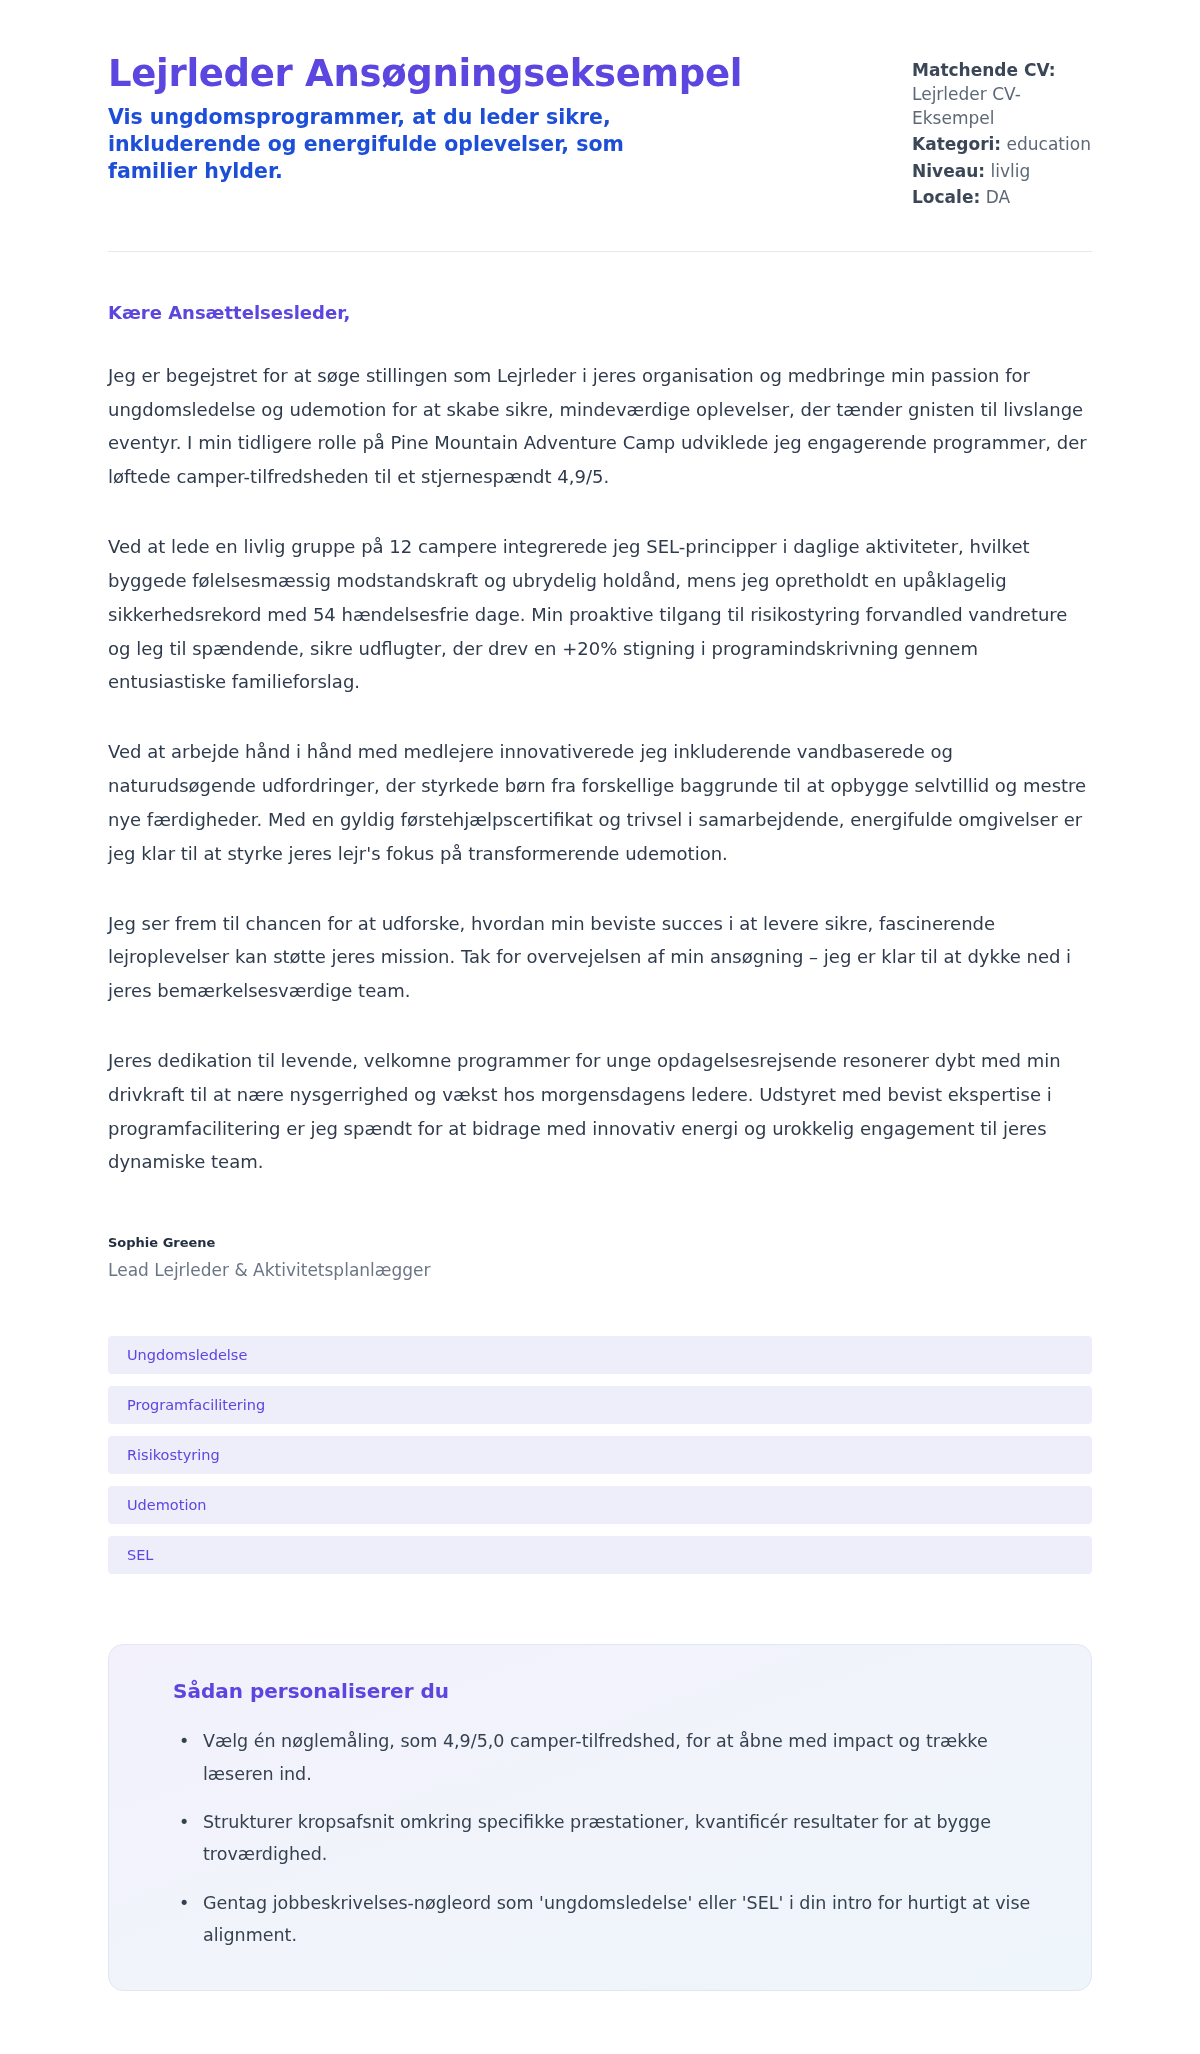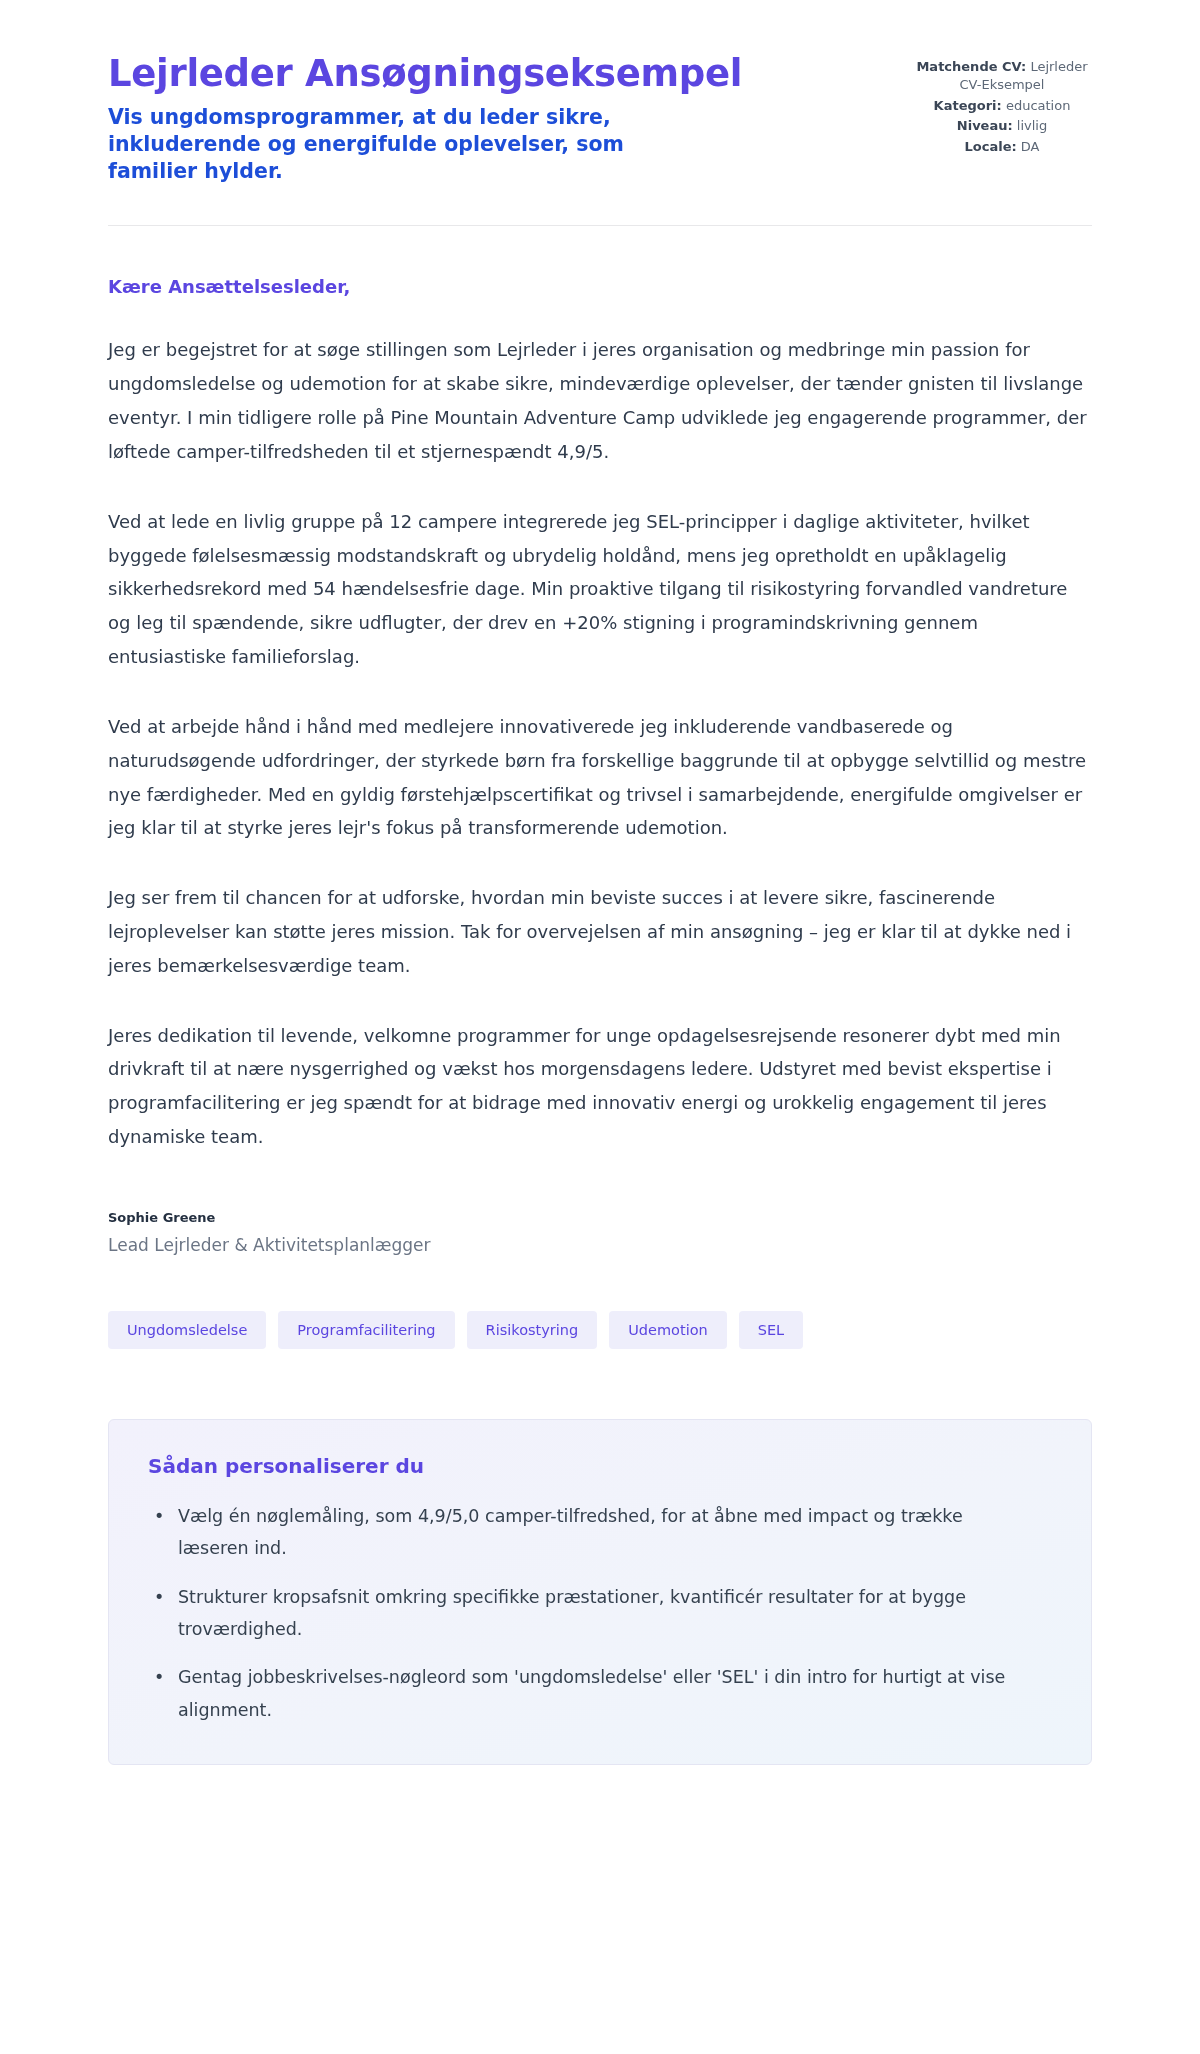--- a/index.html
+++ b/index.html
@@ -45,22 +45,22 @@
     font-size: 20.5px;
     font-weight: 700;
     line-height: 1.33;
     color: #1d4ed8;
     max-width: 600px;
   }
 
   .meta {
     flex: 0 0 auto;
     width: 180px;
-    text-align: center;
-    font-size: 13px;
+    text-align: left;
+    font-size: 17px;
     line-height: 1.42;
     color: #55616f;
     padding-top: 6px;
   }
   .meta-row { margin-bottom: 2px; }
   .meta-label { font-weight: 700; color: #3b4656; }
   .meta-value { color: #5d6877; font-weight: 400; }
 
   .divider {
     height: 1px;
@@ -99,37 +99,38 @@
     color: #6b7585;
     font-weight: 400;
   }
 
   
   .tags {
     display: flex;
     flex-wrap: wrap;
     gap: 12px;
     margin-top: 56px;
+    flex-direction: column;
   }
   .tag {
     background: #eeeefb;
     color: #5b46e0;
     font-size: 14.5px;
     padding: 11px 19px;
     border-radius: 4px;
     white-space: nowrap;
   }
 
   
   .tips-panel {
     margin-top: 70px;
     background: linear-gradient(160deg, #f2f1fc 0%, #f1f4fb 55%, #eef5fb 100%);
     border: 1px solid #e4e5f3;
-    border-radius: 6px;
-    padding: 34px 40px 38px 39px;
+    border-radius: 15px;
+    padding: 34px 40px 38px 64px;
   }
 
   .tips-title {
     font-size: 20px;
     font-weight: 700;
     color: #5b46e0;
     margin-bottom: 22px;
   }
 
   .tips-list { list-style: none; }

